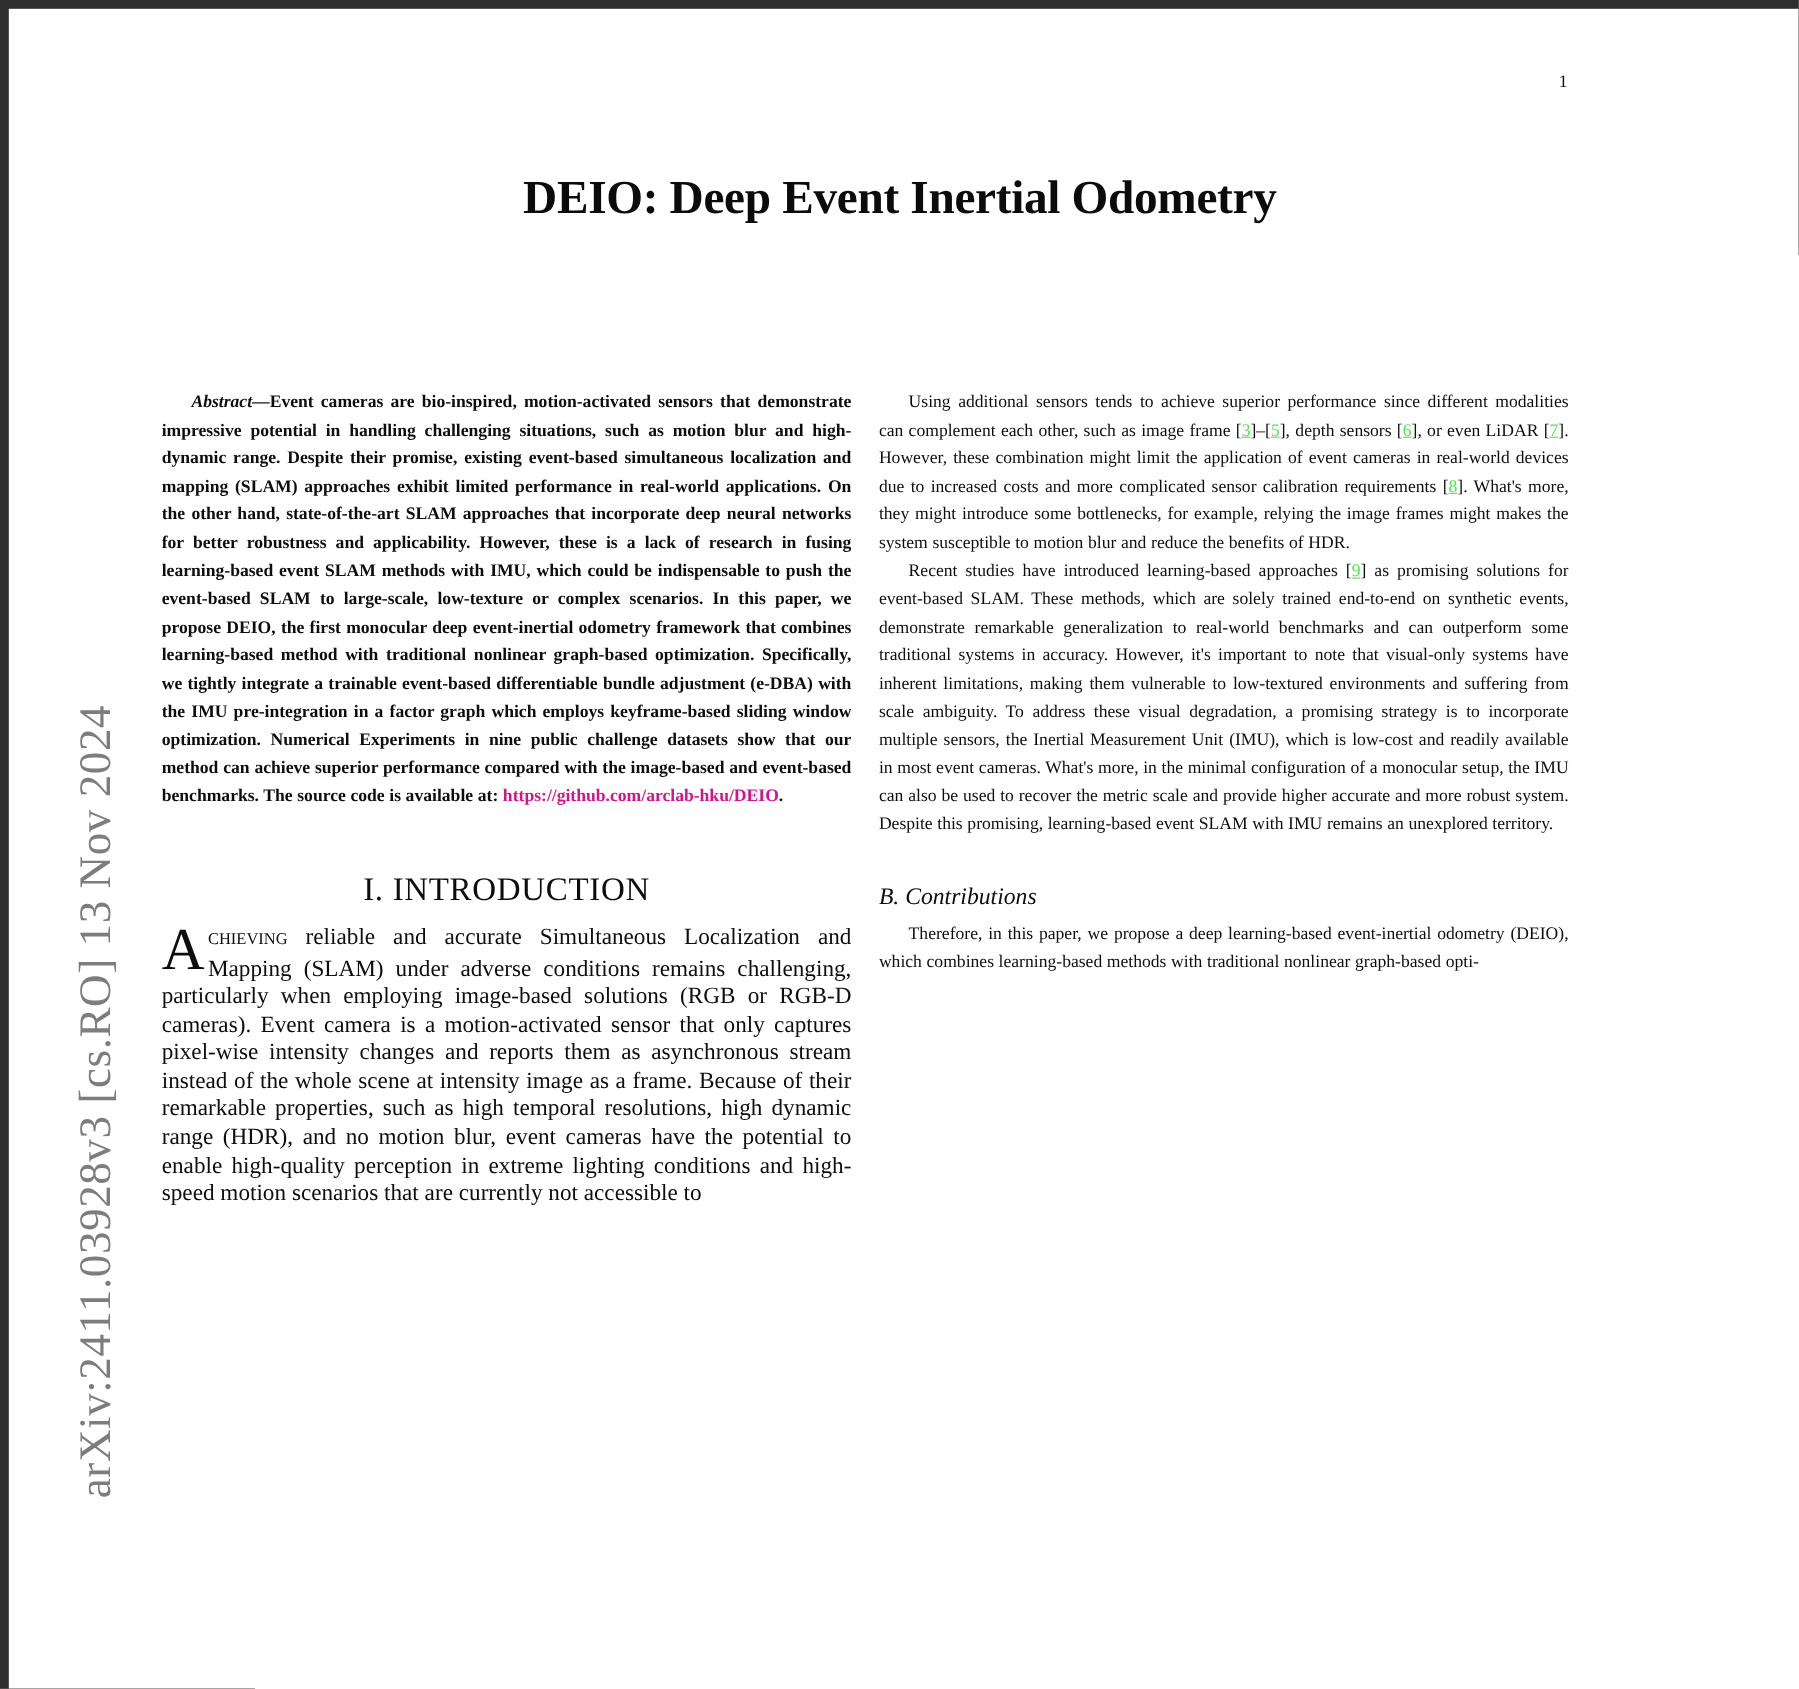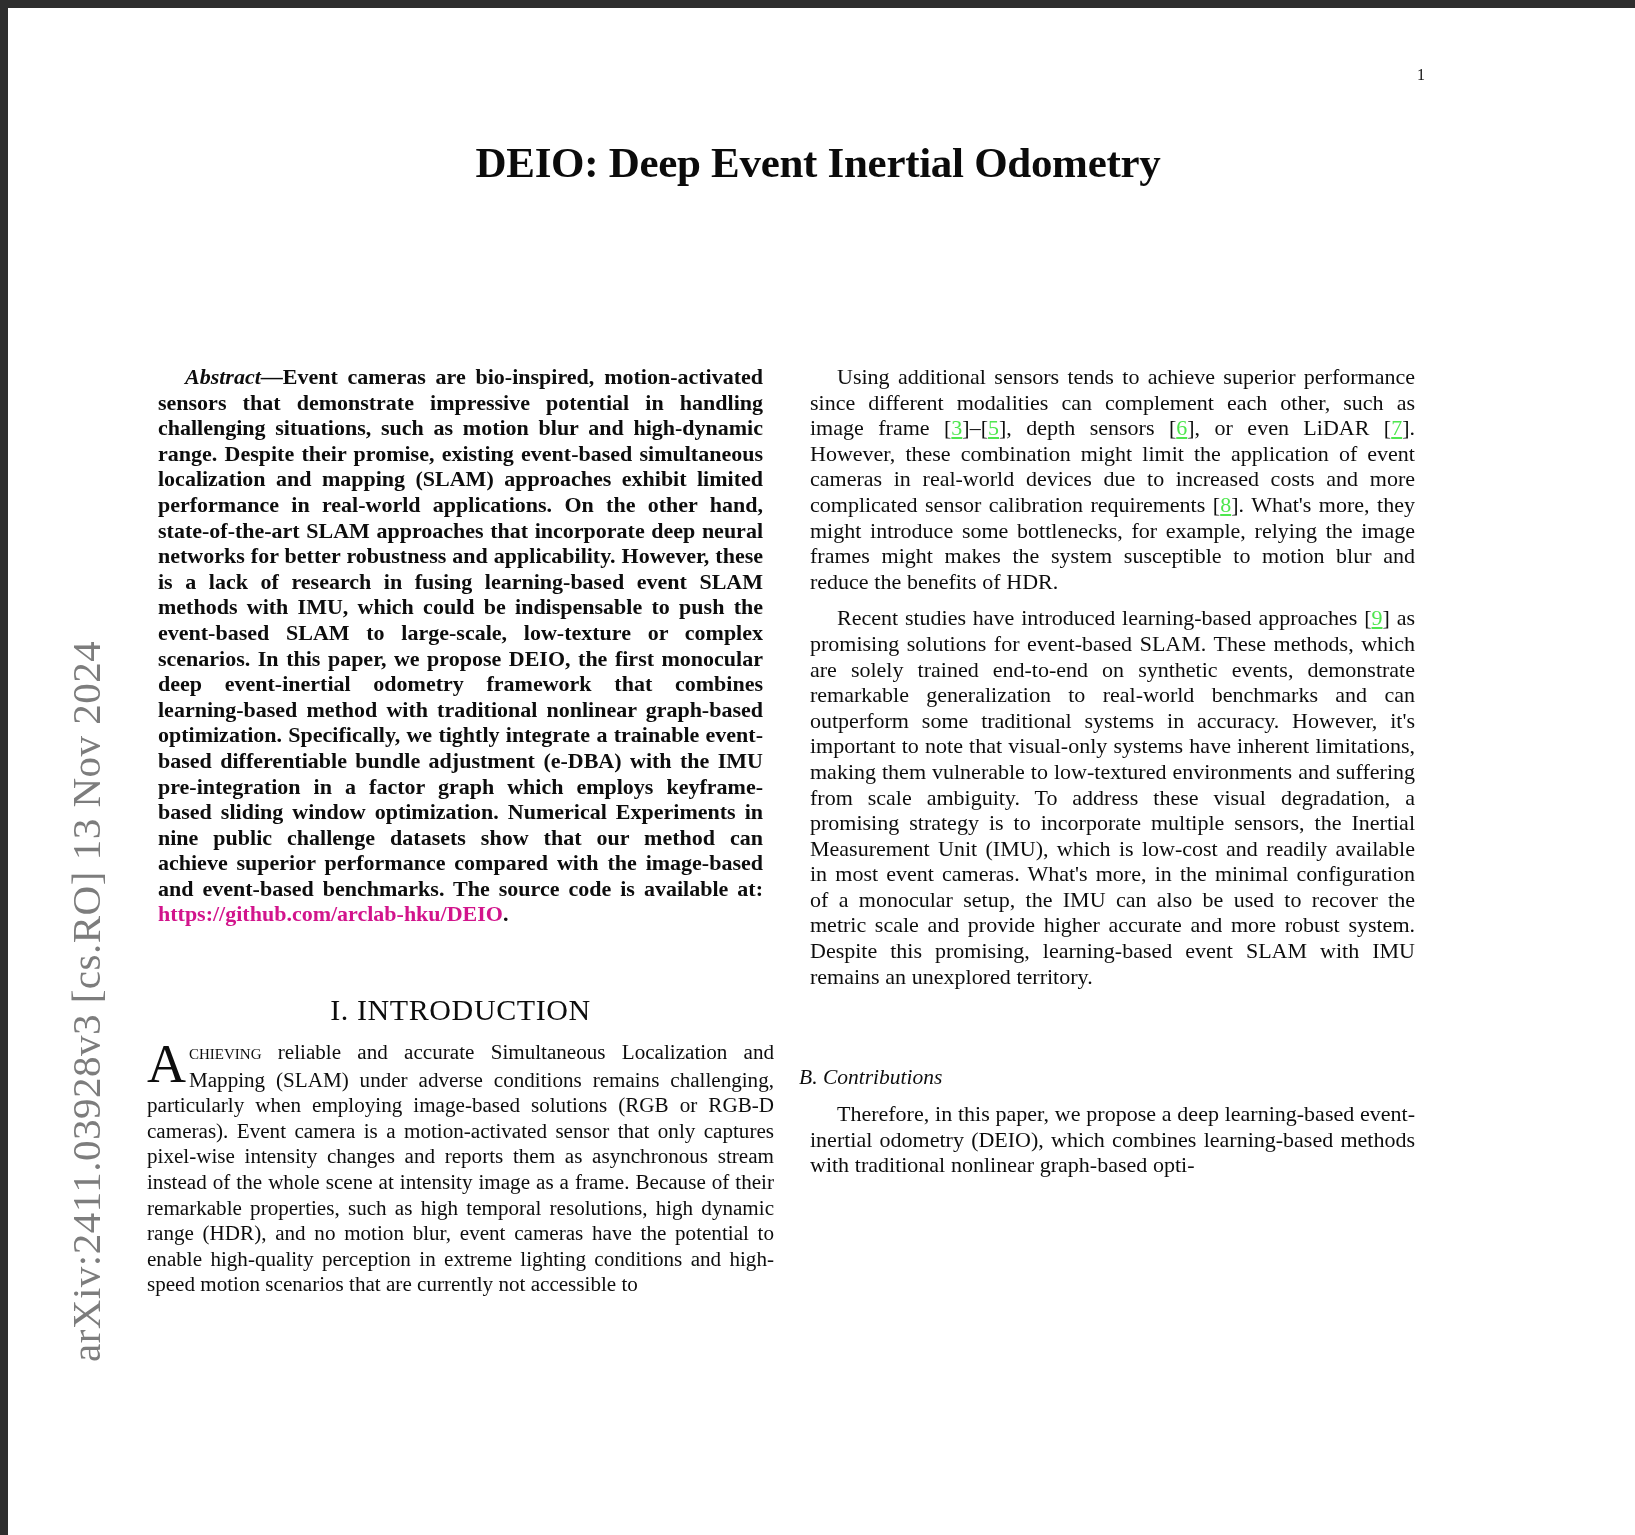--- a/index.html
+++ b/index.html
@@ -47,21 +47,21 @@
     position: absolute;
     right: 210px;
     top: 58px;
     font-size: 16px;
     color: #111;
   }
 
   
   #title-block {
     position: absolute;
-    left: 130px; top: 130px;
+    left: 130px; top: 148px;
     width: 1360px;
     text-align: center;
   }
   #paper-title {
     font-size: 43px;
     font-weight: bold;
     letter-spacing: -0.3px;
     color: #0b0b0b;
     margin: 0;
     line-height: 1.15;
@@ -85,25 +85,25 @@
     position: absolute;
     top: 0;
     width: 627px;
     height: 1190px;
     overflow: hidden;
   }
   #col-left  { left: 139px; }
   #col-right { left: 791px; }
 
   .body-text {
-    font-size: 22px;
+    font-size: 16px;
     line-height: 25.6px;
     text-align: justify;
     color: #0d0d0d;
-    margin: 11px;
+    margin: 0;
     -webkit-hyphens: none; hyphens: none;
     word-spacing: 0.2px;
   }
   .body-text.bold { font-weight: bold; }
   .indent { text-indent: 27px; }
 
   .head-em { font-style: italic; font-weight: bold; }
   .link-url { color: #d2148c; font-weight: bold; text-decoration: none; }
   .cite { color: #4ee64e; }
 
@@ -114,21 +114,21 @@
     letter-spacing: 0.6px;
     margin: 33px 0 13px 0;
     color: #0d0d0d;
   }
   .subsection-title {
     font-style: italic;
     font-size: 21.5px;
     margin: 0 0 9px 0;
     color: #0d0d0d;
   }
-  .subsection-title.spaced { margin-top: 76px; }
+  .subsection-title.spaced { margin-top: 40px; }
 
   
   .dropcap-para {
     font-size: 21.1px;
     line-height: 25.6px;
     text-align: justify;
     color: #0d0d0d;
     margin: 0;
   }
   .dropcap {

